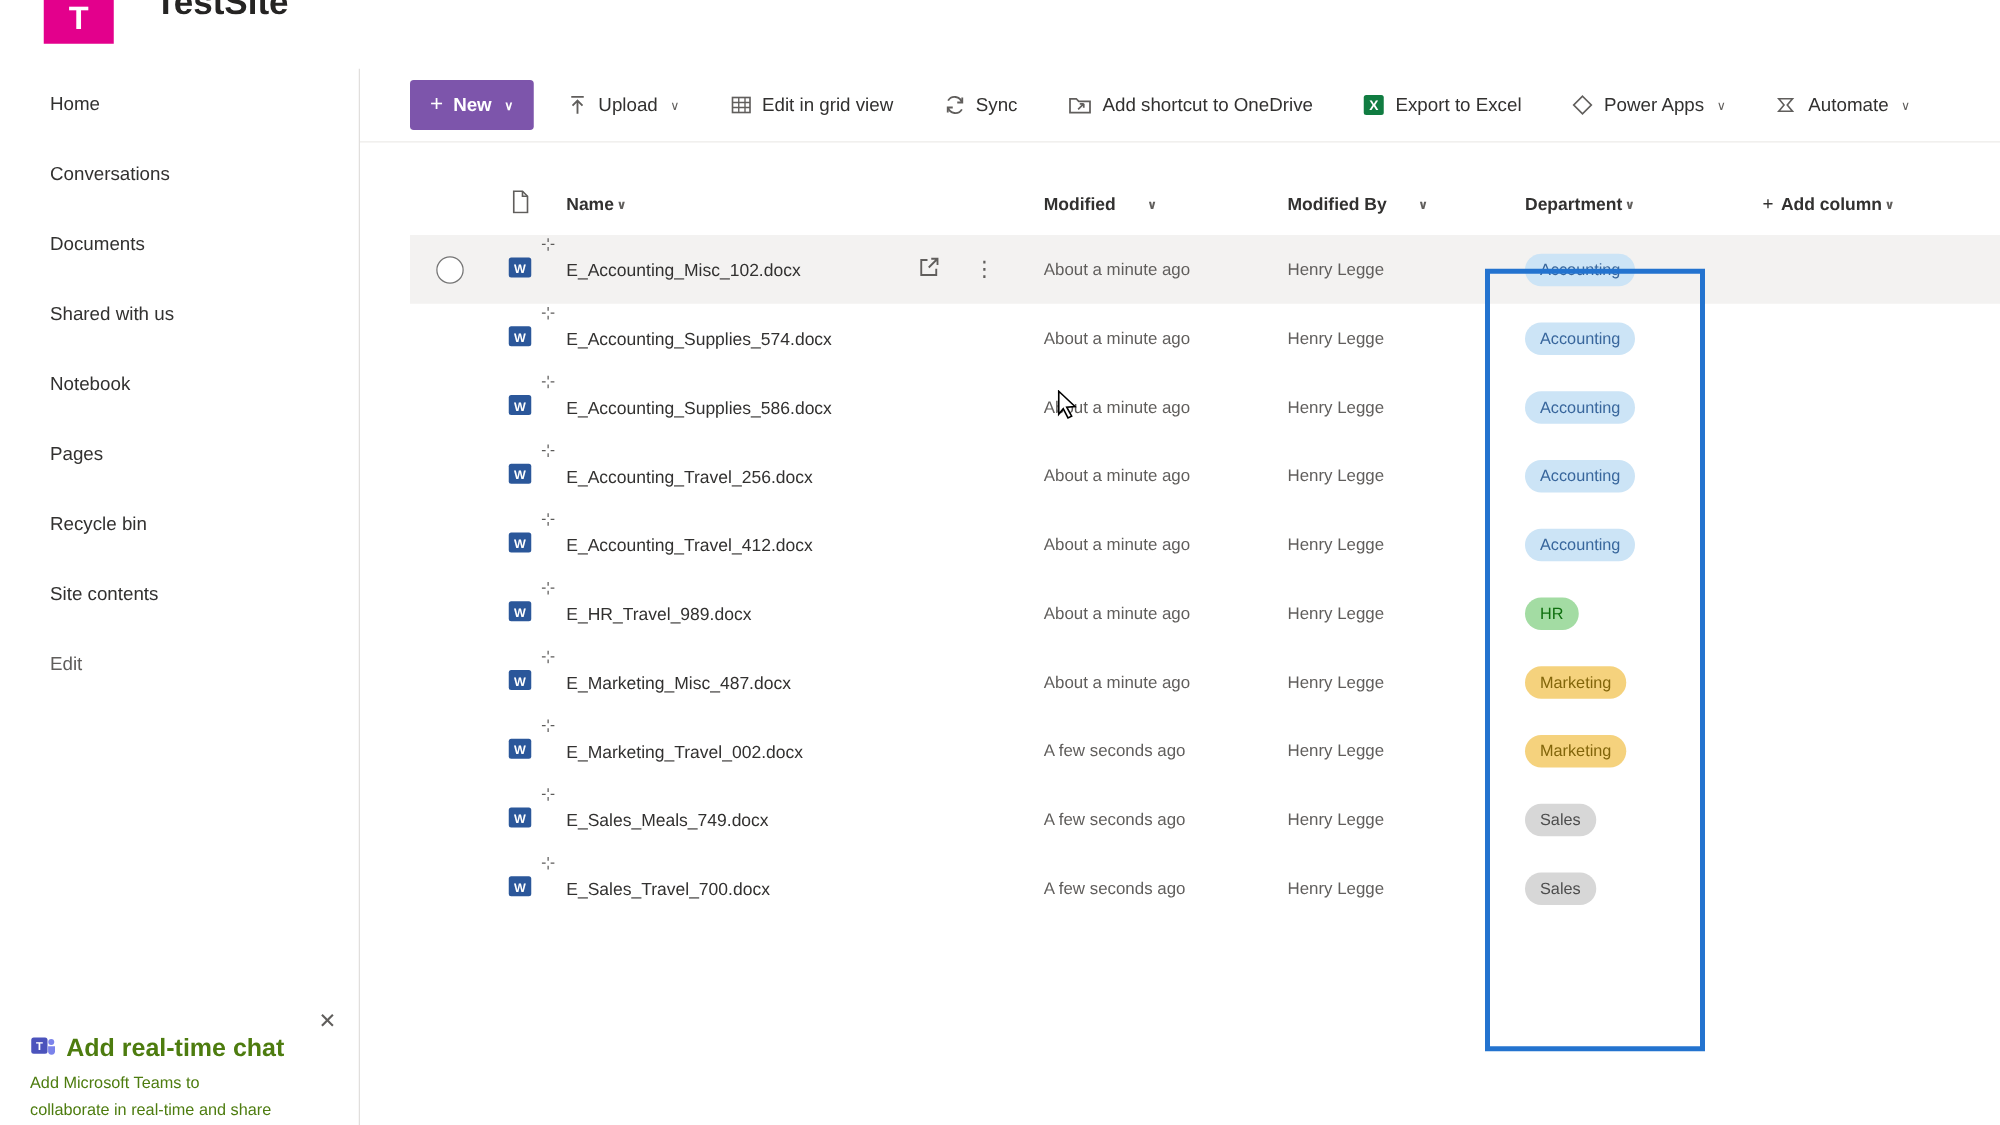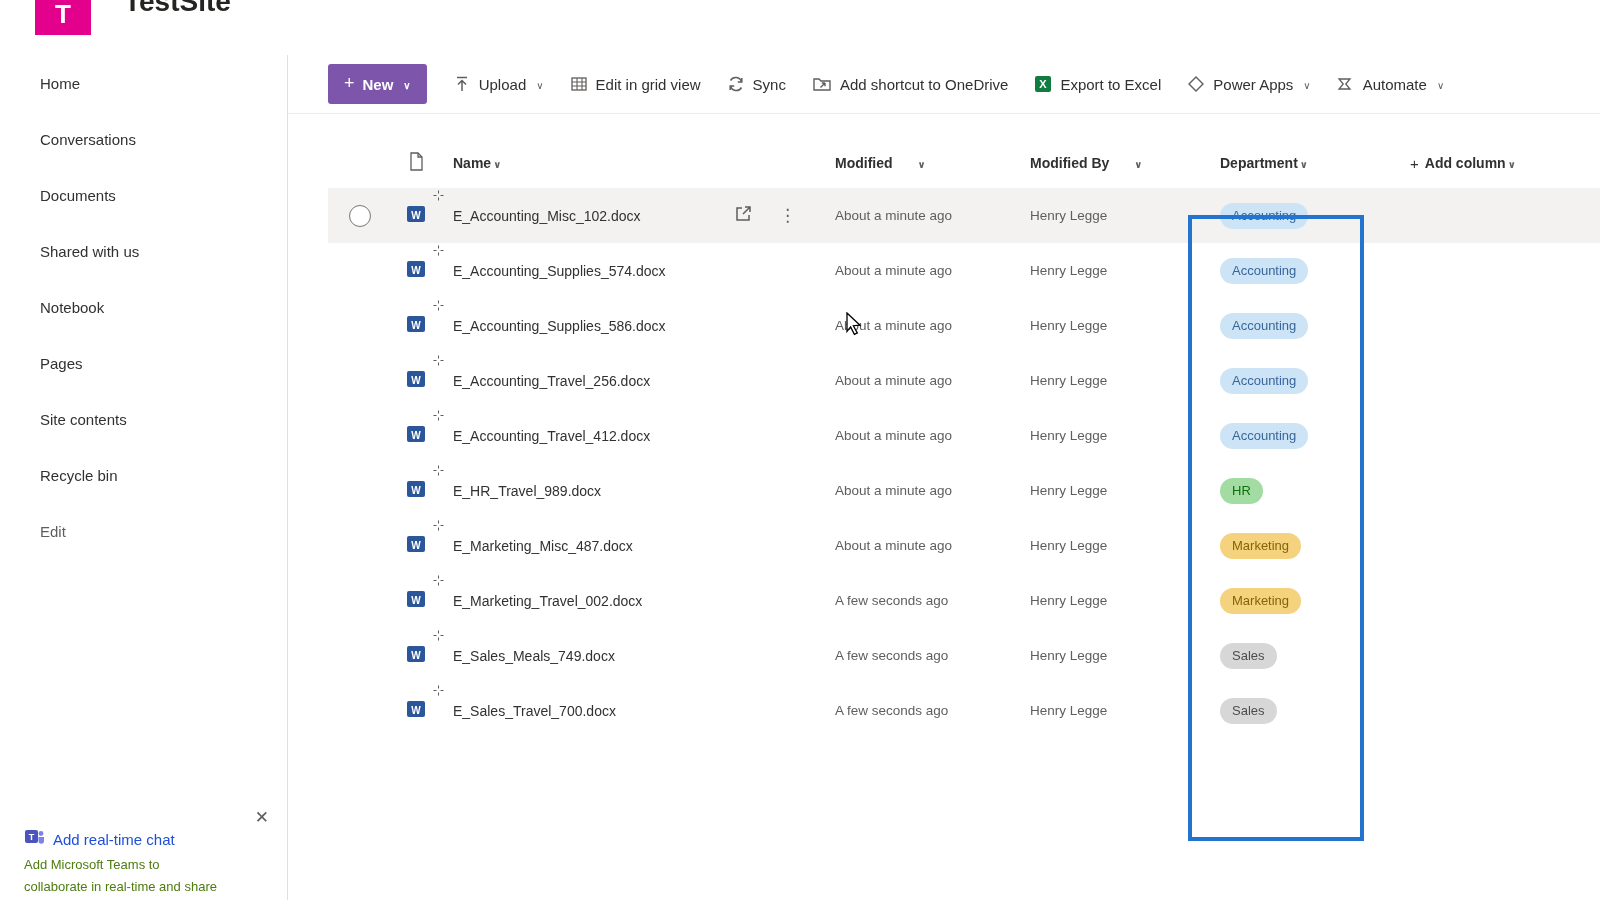--- a/index.html
+++ b/index.html
@@ -16,21 +16,21 @@
 
   
   .sidebar{position:absolute;left:0;top:55px;width:287px;bottom:0;background:#fff;
            border-right:1px solid #e1dfdd;overflow:hidden;}
   .nav-item{height:56px;display:flex;align-items:center;padding-left:40px;font-size:15px;
             color:#323130;cursor:pointer;}
   .nav-item.muted span{color:#605e5c;}
   .promo{position:absolute;left:0;right:0;top:748px;padding:10px 24px 0 24px;}
   .promo-close{position:absolute;right:18px;top:4px;font-size:17px;color:#605e5c;cursor:pointer;}
   .promo-title-row{display:flex;align-items:center;gap:8px;margin-top:14px;}
-  .promo-title{font-size:15px;font-weight:400;color:#1d4ed8;}
+  .promo-title{font-size:20px;font-weight:700;color:#4d7c0f;}
   .promo-line{font-size:13px;color:#4d7c0f;margin-top:5px;line-height:17px;}
 
   
   .content{position:absolute;left:288px;top:55px;right:0;bottom:0;overflow:hidden;}
 
   .command-bar{height:58px;display:flex;align-items:center;padding-left:40px;gap:26px;
                border-bottom:1px solid #edebe9;white-space:nowrap;overflow:hidden;}
   .new-btn{height:40px;background:#7d55ab;color:#fff;border:none;border-radius:3px;
            display:flex;align-items:center;gap:8px;padding:0 16px;font-size:15px;font-weight:600;
            cursor:pointer;flex:0 0 auto;}
@@ -104,24 +104,24 @@
         <div class="nav-item">
           <span>Shared with us</span>
         </div>
         <div class="nav-item">
           <span>Notebook</span>
         </div>
         <div class="nav-item">
           <span>Pages</span>
         </div>
         <div class="nav-item">
+          <span>Recycle bin</span>
+        </div>
+        <div class="nav-item">
           <span>Site contents</span>
-        </div>
-        <div class="nav-item">
-          <span>Recycle bin</span>
         </div>
         <div class="nav-item muted">
           <span>Edit</span>
         </div>
       </div>
     <div class="promo">
       <span class="promo-close">✕</span>
       <div class="promo-title-row">
         <span>
           <svg width="21" height="20" viewBox="0 0 21 20">
@@ -139,21 +139,21 @@
   </nav>
 
   <div class="content">
 
     <div class="command-bar">
       <button class="new-btn">
         <span class="plus">+</span>
         <span>New</span>
         <span class="chev">∨</span>
       </button>
-      <div style="display:flex;align-items:center;gap:26px;">
+      <div style="display:flex;align-items:center;gap:40px;">
           <div class="tb-item">
             <span class="tb-icon">
               <svg width="18" height="18" viewBox="0 0 18 18">
                 <path d="M4 2.5h10" stroke="#605e5c" stroke-width="1.5" fill="none"></path>
                 <path d="M9 16V5.5M5 9.5L9 5.5l4 4" stroke="#605e5c" stroke-width="1.5" fill="none"></path>
               </svg>
             </span>
             <span class="tb-label">Upload</span>
             <span class="chev">∨</span>
           </div>

